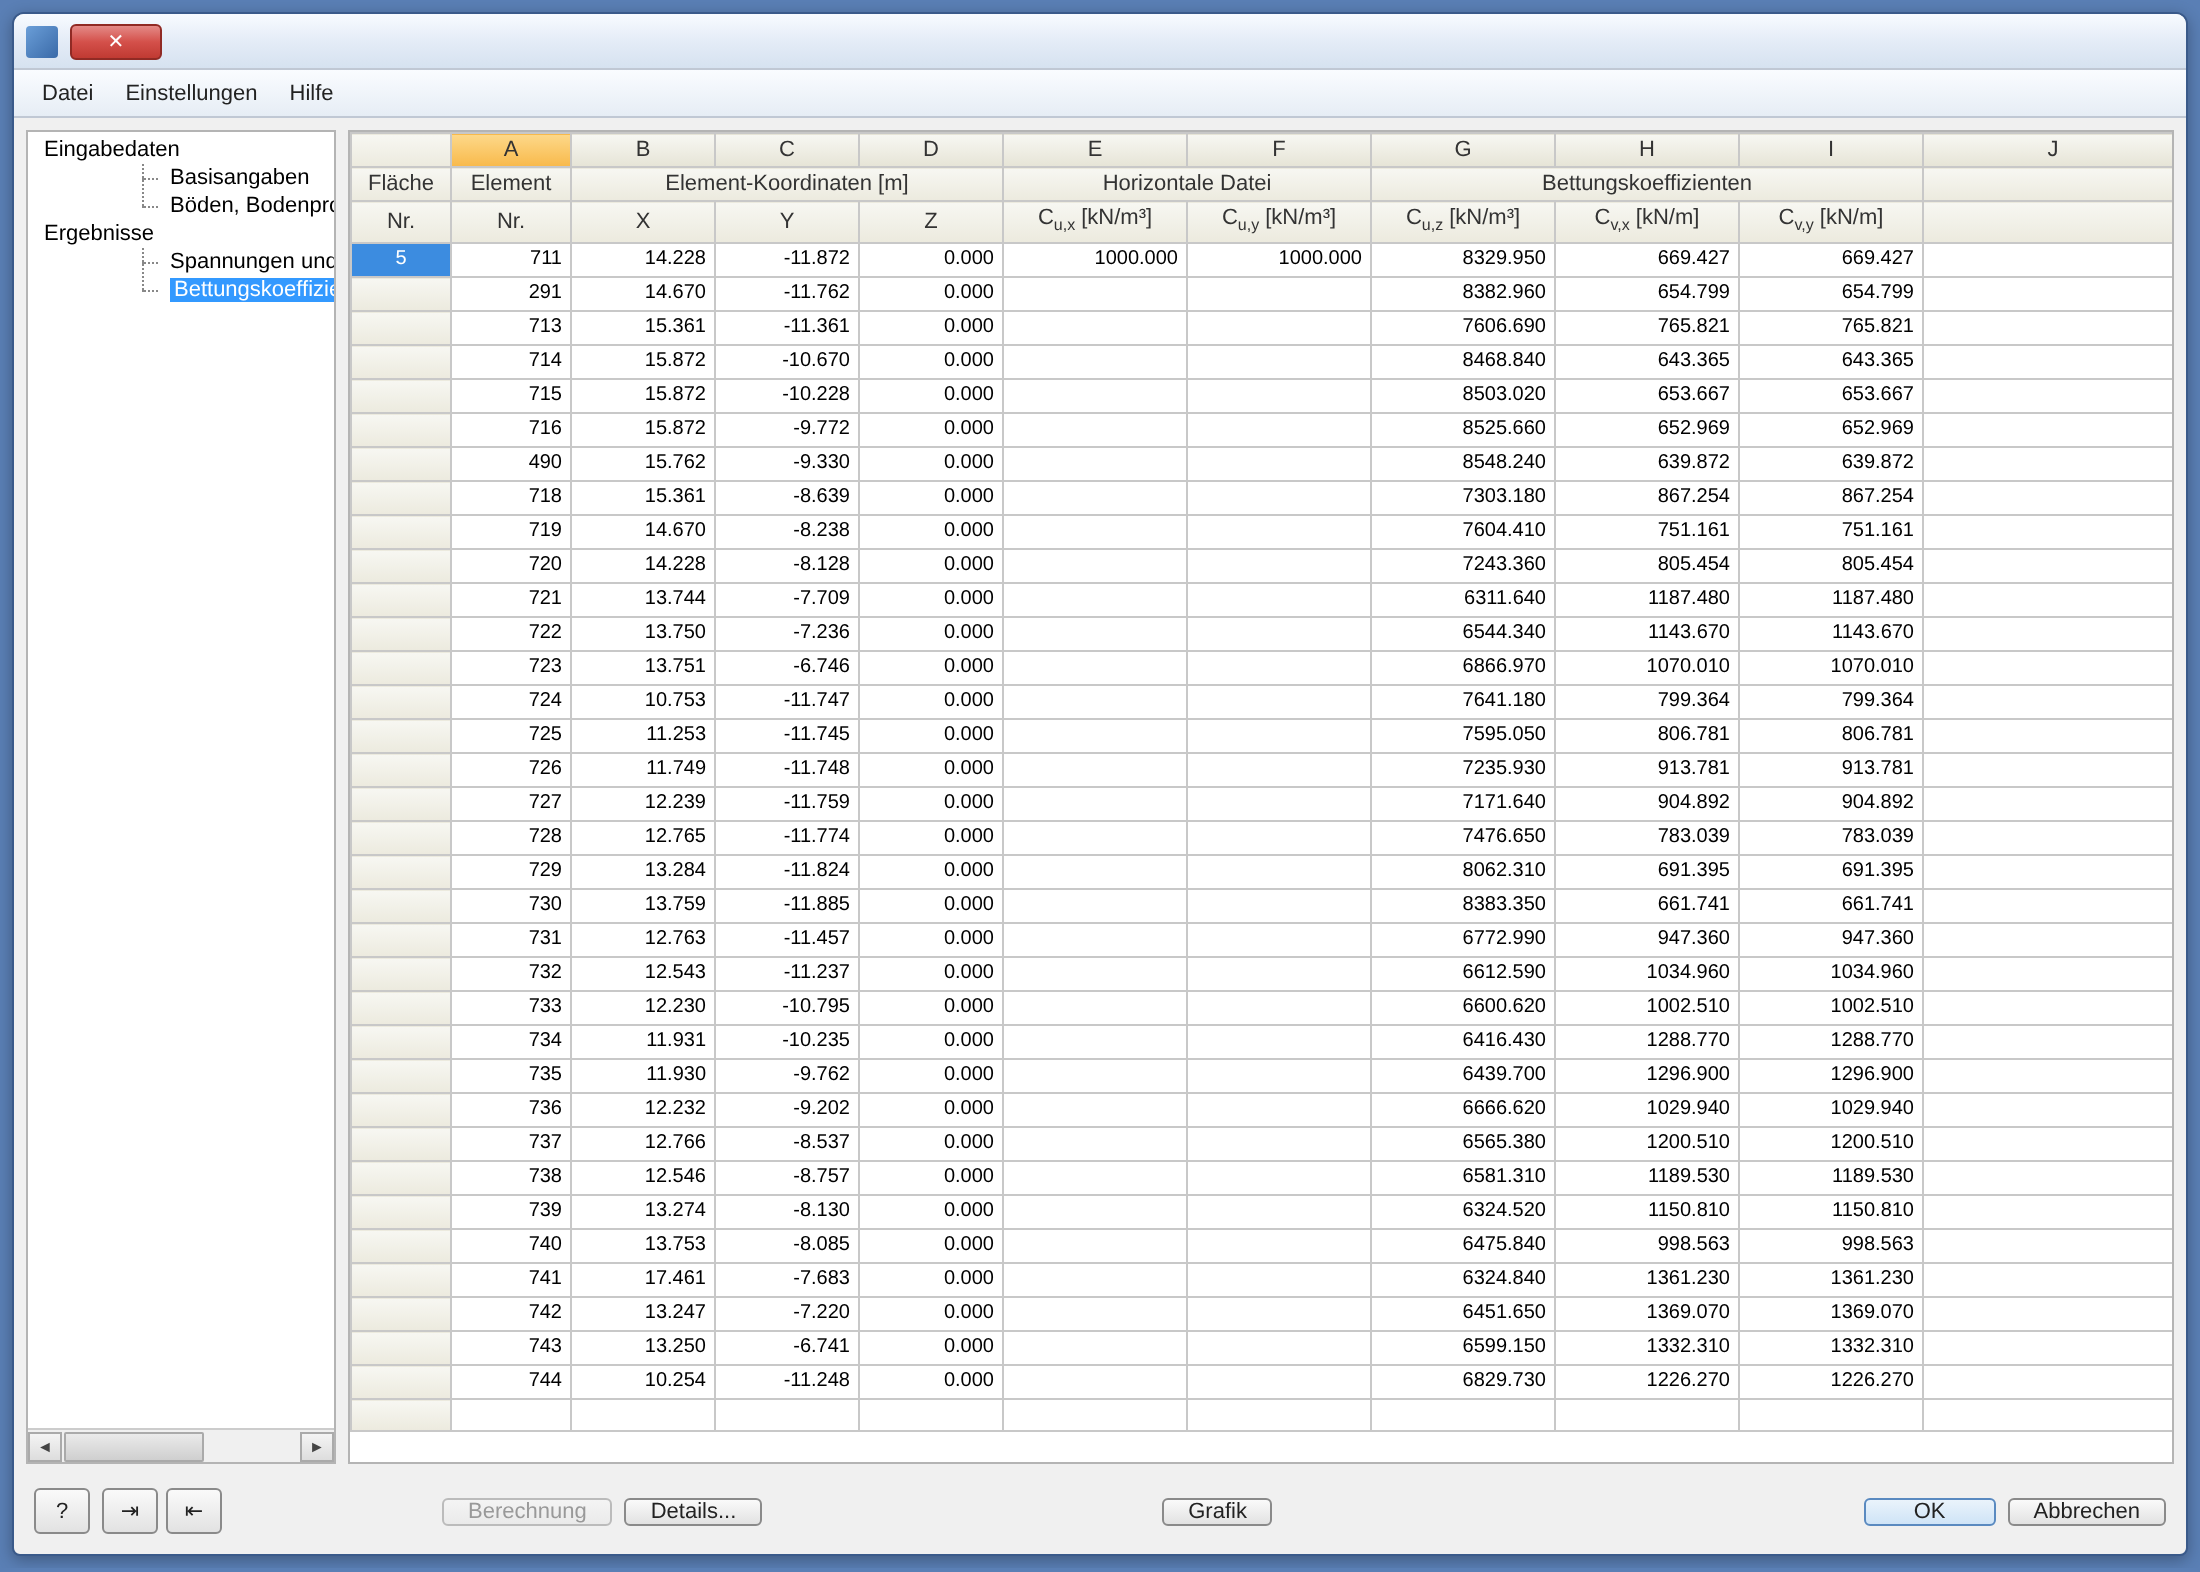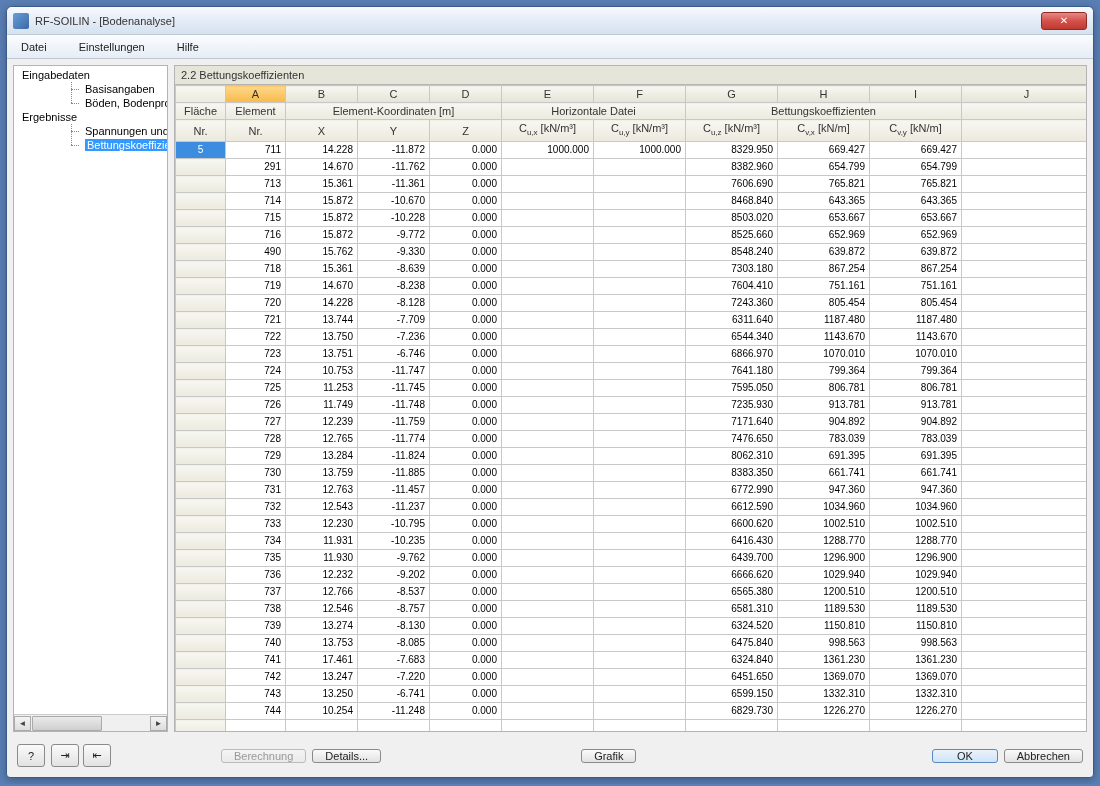--- a/index.html
+++ b/index.html
@@ -4,21 +4,21 @@
 <style>
 * { box-sizing: border-box; margin: 0; padding: 0; font-family: "Segoe UI", Tahoma, sans-serif; font-size: 11px; }
 body { background: #5a7fb5; padding: 6px; }
 .window { background: #f0f0f0; border: 1px solid #3a5a8a; border-radius: 6px 6px 4px 4px; overflow: hidden; display: flex; flex-direction: column; height: 772px; box-shadow: 0 2px 8px rgba(0,0,0,0.3); }
 .titlebar { background: linear-gradient(to bottom, #f8fbff 0%, #e4ecf7 50%, #d6e2f0 100%); height: 28px; display: flex; align-items: center; padding: 0 6px; border-bottom: 1px solid #c0c8d4; }
 .titlebar-icon { width: 16px; height: 16px; margin-right: 6px; background: linear-gradient(135deg,#6a9ed8,#3a6aa8); border-radius: 2px; }
 .titlebar-text { flex: 1; color: #333; }
 .titlebar-buttons { display: flex; gap: 1px; }
 .tb-btn { width: 30px; height: 18px; border: 1px solid rgba(0,0,0,0.2); border-radius: 3px; display: flex; align-items: center; justify-content: center; font-size: 10px; color: #333; background: linear-gradient(to bottom,#f8f8f8,#e0e0e0); }
 .tb-close { background: linear-gradient(to bottom,#e48a87 0%,#d4504a 50%,#c03a32 100%); color: #fff; width: 46px; border-color: #902a24; }
-.menubar { background: linear-gradient(to bottom,#fafcff,#e6edf5); height: 24px; display: flex; align-items: center; padding: 0 6px; border-bottom: 1px solid #c0c8d4; gap: 16px; }
+.menubar { background: linear-gradient(to bottom,#fafcff,#e6edf5); height: 24px; display: flex; align-items: center; padding: 0 6px; border-bottom: 1px solid #c0c8d4; }
 .menu-item { padding: 3px 8px; color: #222; }
 .content { flex: 1; display: flex; padding: 6px; gap: 6px; min-height: 0; }
 .sidebar { width: 155px; background: #fff; border: 1px solid #b4b4b4; display: flex; flex-direction: column; }
 .tree { flex: 1; padding: 2px 0; overflow: hidden; }
 .tree-item { padding: 1px 4px 1px 8px; white-space: nowrap; cursor: default; }
 .tree-child { padding-left: 28px; position: relative; margin-left: 43px; }
 .tree-child::before { content: ""; position: absolute; left: 14px; top: 7px; width: 8px; border-top: 1px dotted #888; }
 .tree-child::after { content: ""; position: absolute; left: 14px; top: -7px; height: 14px; border-left: 1px dotted #888; }
 .tree-child.first::after { top: 0; height: 7px; }
 .tree-sel span { background: #3399ff; color: #fff; padding: 0 2px; }
@@ -50,21 +50,20 @@
 .iconbtn { width: 28px; height: 23px; padding: 0; display: inline-flex; align-items: center; justify-content: center; }
 .spacer { flex: 1; }
 sub { font-size: 8px; }
 </style>
 </head>
 <body>
 
 <div class="window">
   <div class="titlebar">
     <div class="titlebar-icon"></div>
-    <div class="titlebar-text">RF-SOILIN - [Bodenanalyse]</div>
     <div class="titlebar-buttons">
       <div class="tb-btn tb-close">✕</div>
     </div>
   </div>
 
   <div class="menubar">
     <div class="menu-item">Datei</div>
     <div class="menu-item">Einstellungen</div>
     <div class="menu-item">Hilfe</div>
   </div>
@@ -81,21 +80,20 @@
       </div>
       <div class="sidebar-scroll">
         <div class="sb-arrow">◄</div>
         <div class="sb-thumb"></div>
         <div style="flex:1"></div>
         <div class="sb-arrow">►</div>
       </div>
     </div>
 
     <div class="main">
-      <div class="main-title">2.2 Bettungskoeffizienten</div>
       <div class="grid-wrap">
         <div class="grid-scroll">
         <table>
           <colgroup>
             <col class="col-r">
                 <col class="col-A">
                 <col class="col-BCD">
                 <col class="col-BCD">
                 <col class="col-BCD">
             <col class="col-EF">

